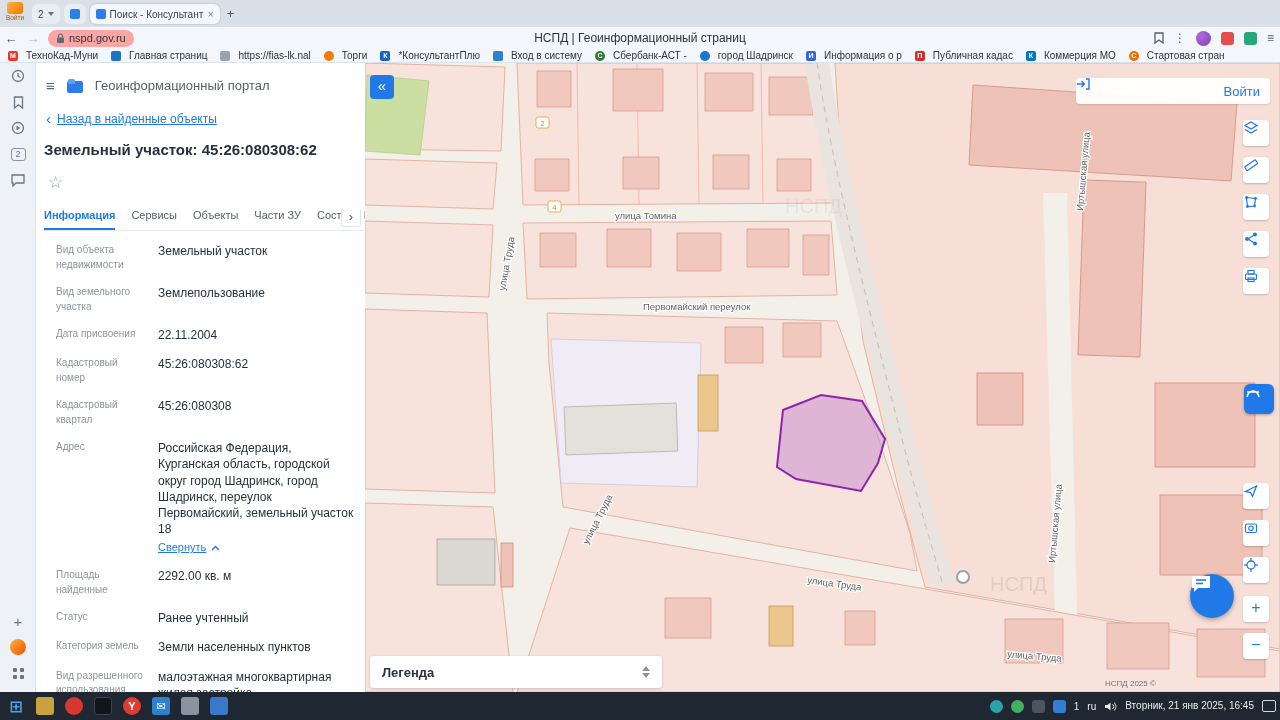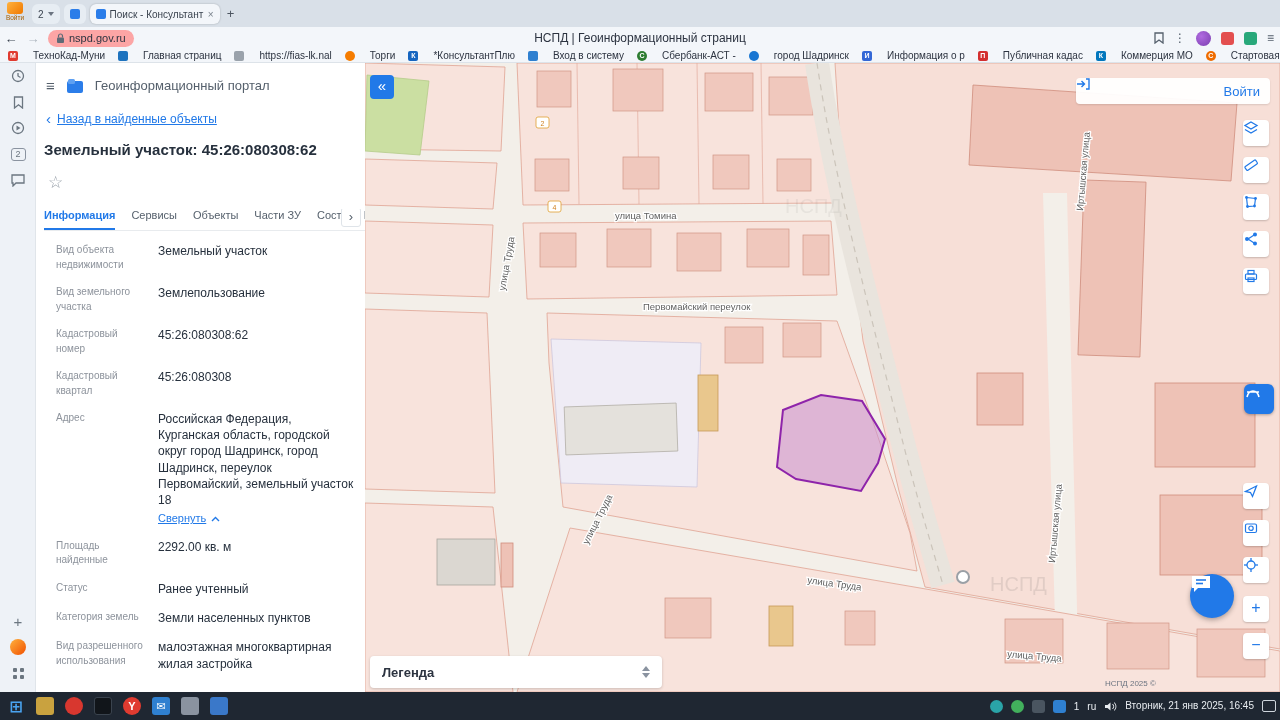--- a/index.html
+++ b/index.html
@@ -26,21 +26,21 @@
   .navarr.dis{color:#aeb6bf}
   #site-pill{height:17px;background:#fca5a5;border-radius:9px;display:flex;align-items:center;padding:0 8px;margin-left:4px}
   #site-pill .dom{font-size:11px;color:#2c3340;margin-left:4px}
   #page-title{position:absolute;left:0;right:0;text-align:center;font-size:12px;color:#2c3340;pointer-events:none}
   #toolbar-right{position:absolute;right:6px;top:0;height:22px;display:flex;align-items:center;gap:10px}
   .tb-ic{font-size:12px;color:#55606c}
   #avatar{width:15px;height:15px;border-radius:50%;background:radial-gradient(circle at 35% 35%,#b06ae0,#7b3fb0)}
   .mini-ic{width:13px;height:13px;border-radius:3px}
 
   #bookmarksbar{position:absolute;left:0;top:49px;width:1280px;height:14px;background:#f3f6fa;border-bottom:1px solid #dde3e9;display:flex;align-items:center;padding-left:8px;gap:13px;overflow:hidden}
-  .bm{display:flex;align-items:center;gap:15px;font-size:10px;color:#2c3340;white-space:nowrap;cursor:pointer}
+  .bm{display:flex;align-items:center;gap:8px;font-size:10px;color:#2c3340;white-space:nowrap;cursor:pointer}
   .bmfav{width:10px;height:10px;border-radius:2px;flex:0 0 auto;color:#fff;font-size:7px;line-height:10px;text-align:center;font-weight:bold}
 
   
   #rail{position:absolute;left:0;top:63px;width:36px;height:629px;background:#eef2f7;border-right:1px solid #e0e5ea}
   .rail-ic{width:36px;height:26px;display:flex;align-items:center;justify-content:center;color:#6b7680;cursor:pointer}
   .badge2{min-width:15px;height:13px;border:1px solid #8a93a0;border-radius:3px;font-size:9px;line-height:11px;text-align:center;color:#6b7680;padding:0 2px}
   .rail-bottom{position:absolute;bottom:6px;left:0;width:36px}
   .orange-dot{width:16px;height:16px;border-radius:50%;background:linear-gradient(135deg,#ffb23e,#f05000)}
 
   
@@ -261,20 +261,24 @@
     <div id="fields">
       <div class="frow">
           <div class="flabel">Вид объекта недвижимости</div>
           <div class="fvalue">Земельный участок</div>
         </div>
       <div class="frow">
           <div class="flabel">Вид земельного участка</div>
           <div class="fvalue">Землепользование</div>
         </div>
       <div class="frow">
+          <div class="flabel">Дата присвоения</div>
+          <div class="fvalue">22.11.2004</div>
+        </div>
+      <div class="frow">
           <div class="flabel">Кадастровый номер</div>
           <div class="fvalue">45:26:080308:62</div>
         </div>
       <div class="frow">
           <div class="flabel">Кадастровый квартал</div>
           <div class="fvalue">45:26:080308</div>
         </div>
       <div class="frow">
         <div class="flabel">Адрес</div>
         <div class="fvalue">

